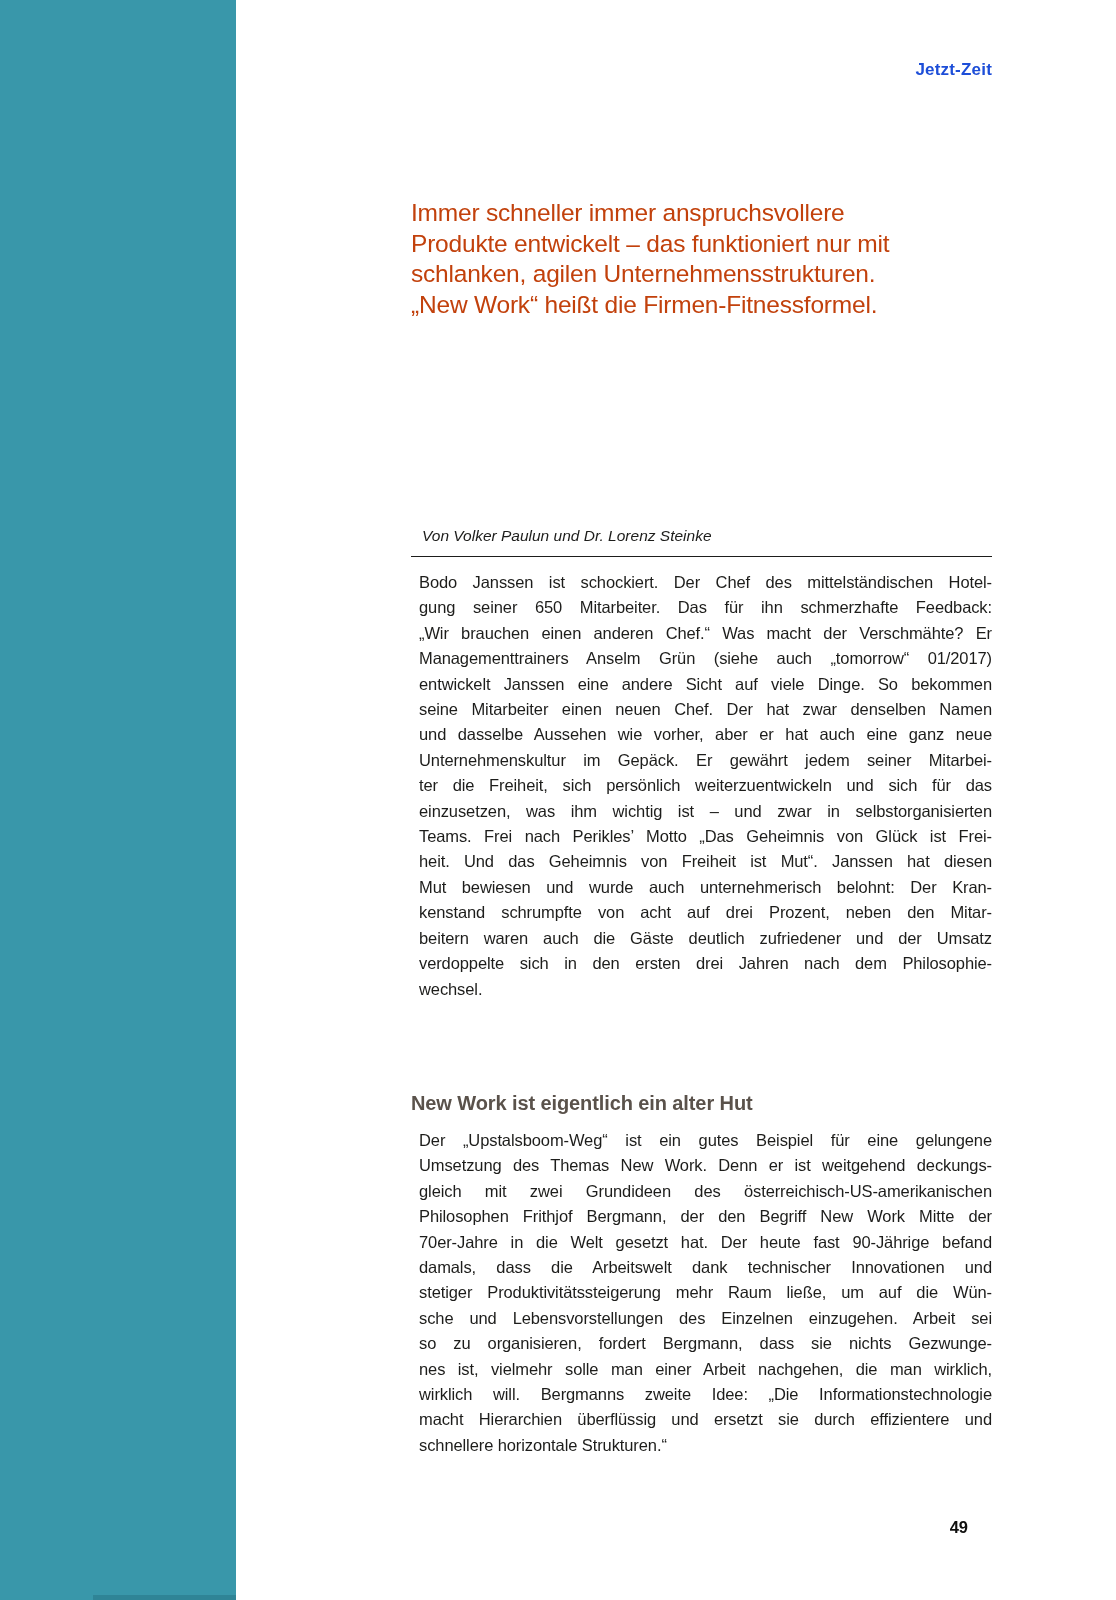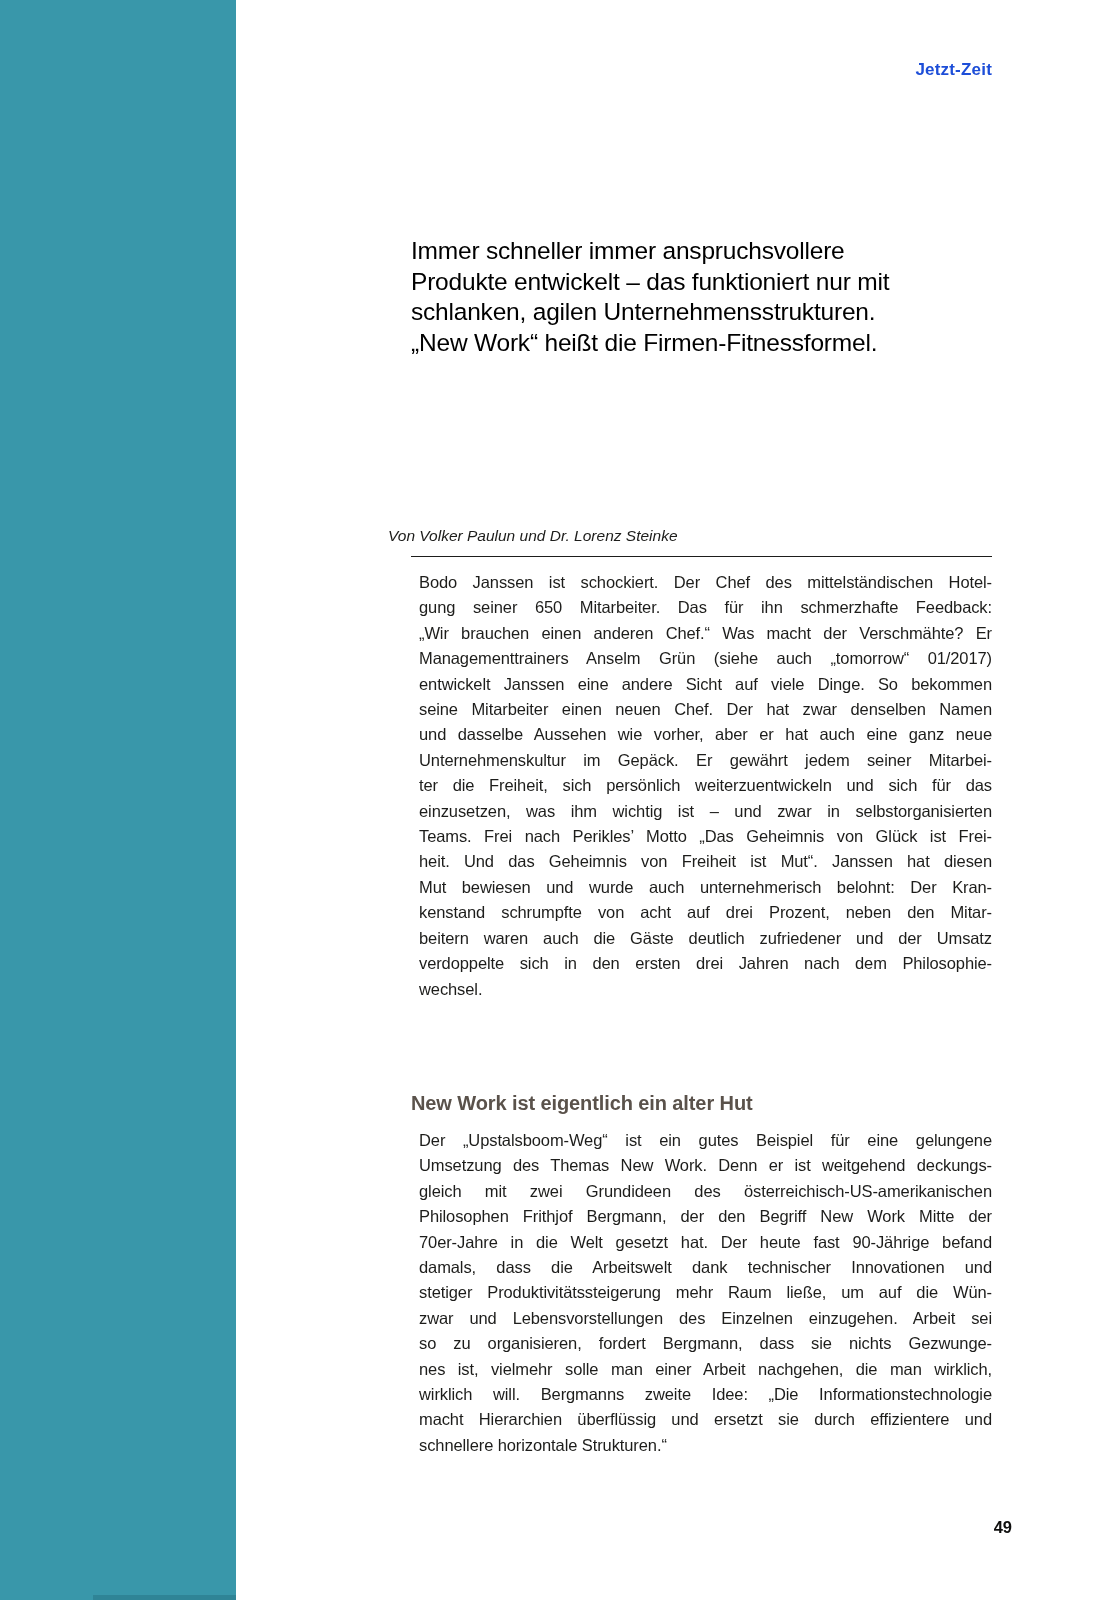--- a/index.html
+++ b/index.html
@@ -33,27 +33,26 @@
     font-weight: bold;
     color: #1d4ed8;
     letter-spacing: 0.2px;
   }
   .lead {
     position: absolute;
     left: 411px; top: 198px;
     width: 540px;
     font-size: 24.5px;
     line-height: 30.6px;
-    color: #000000;
+    color: #c2410c;
     letter-spacing: -0.2px;
-    margin-top: 38px;
   }
   .byline {
     position: absolute;
-    left: 388px; top: 527px;
+    left: 422px; top: 527px;
     width: 581px;
     font-size: 15.5px;
     font-style: italic;
     color: #1d1d1b;
   }
   .rule {
     position: absolute;
     left: 411px; top: 556px;
     width: 581px; height: 0;
     border-top: 1px solid #1d1d1b;
@@ -76,21 +75,21 @@
     position: absolute;
     left: 411px; top: 1092px;
     width: 581px;
     font-size: 20px;
     font-weight: bold;
     color: #5a524b;
     letter-spacing: -0.1px;
   }
   .page-number {
     position: absolute;
-    left: 431px; top: 1518px;
+    left: 387px; top: 1518px;
     width: 581px;
     text-align: right;
     font-size: 16.5px;
     font-weight: bold;
     color: #0f0f0e;
   }
 </style>
 </head>
 <body>
 
@@ -136,21 +135,21 @@
   <div class="subheading">New Work ist eigentlich ein alter Hut</div>
 
   <div class="body-col para2">
       <div class="jline">Der „Upstalsboom-Weg“ ist ein gutes Beispiel für eine gelungene</div>
       <div class="jline">Umsetzung des Themas New Work. Denn er ist weitgehend deckungs-</div>
       <div class="jline">gleich mit zwei Grundideen des österreichisch-US-amerikanischen</div>
       <div class="jline">Philosophen Frithjof Bergmann, der den Begriff New Work Mitte der</div>
       <div class="jline">70er-Jahre in die Welt gesetzt hat. Der heute fast 90-Jährige befand</div>
       <div class="jline">damals, dass die Arbeitswelt dank technischer Innovationen und</div>
       <div class="jline">stetiger Produktivitätssteigerung mehr Raum ließe, um auf die Wün-</div>
-      <div class="jline">zwar und Lebensvorstellungen des Einzelnen einzugehen. Arbeit sei</div>
+      <div class="jline">sche und Lebensvorstellungen des Einzelnen einzugehen. Arbeit sei</div>
       <div class="jline">so zu organisieren, fordert Bergmann, dass sie nichts Gezwunge-</div>
       <div class="jline">nes ist, vielmehr solle man einer Arbeit nachgehen, die man wirklich,</div>
       <div class="jline">wirklich will. Bergmanns zweite Idee: „Die Informationstechnologie</div>
       <div class="jline">macht Hierarchien überflüssig und ersetzt sie durch effizientere und</div>
       <div class="jline last">schnellere horizontale Strukturen.“</div>
     </div>
 
   <div class="page-number">49</div>
 
 </div>

